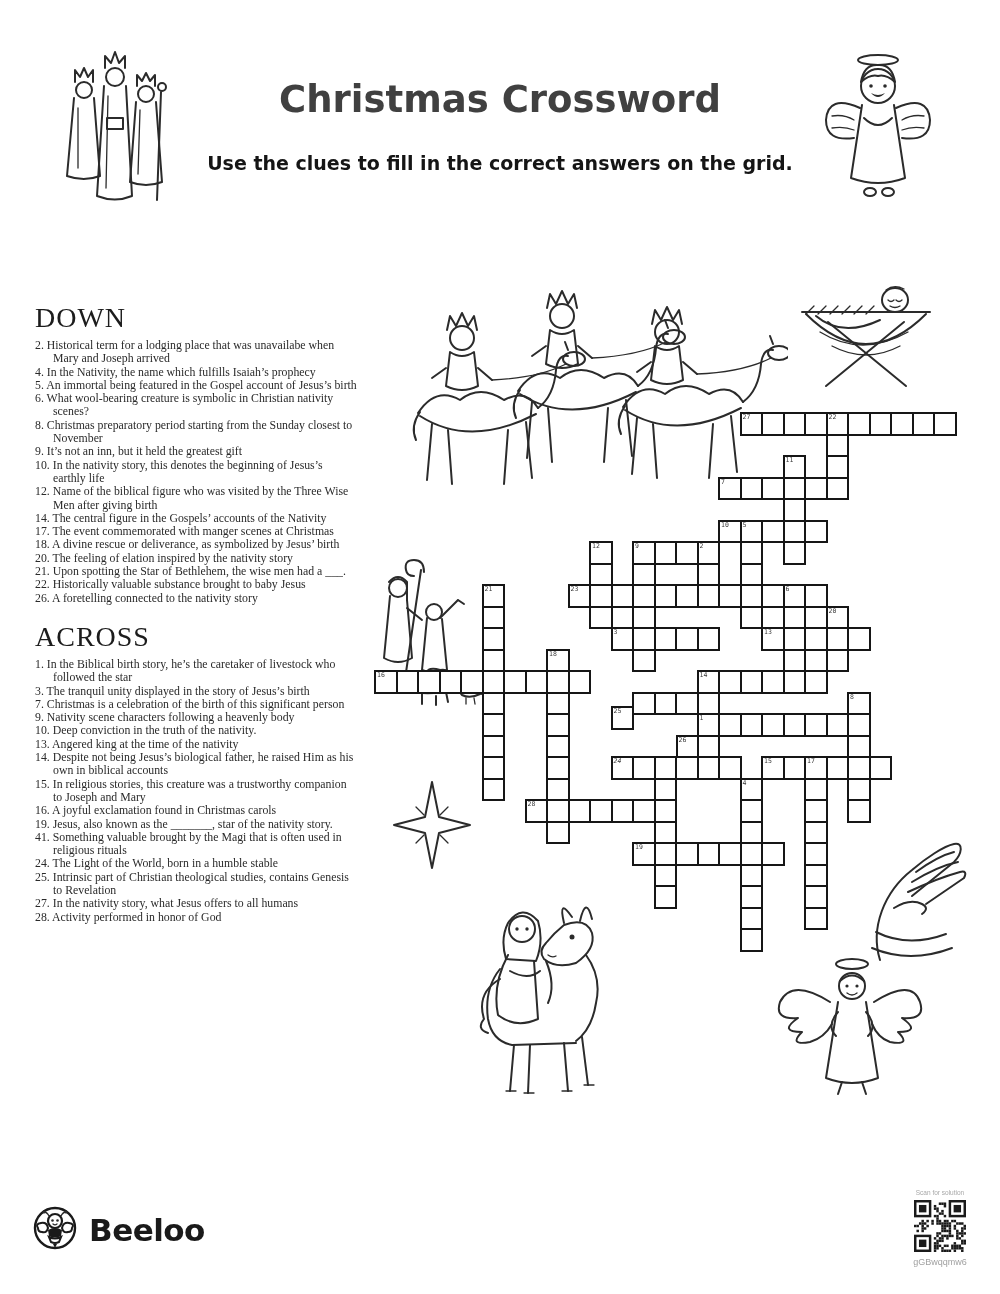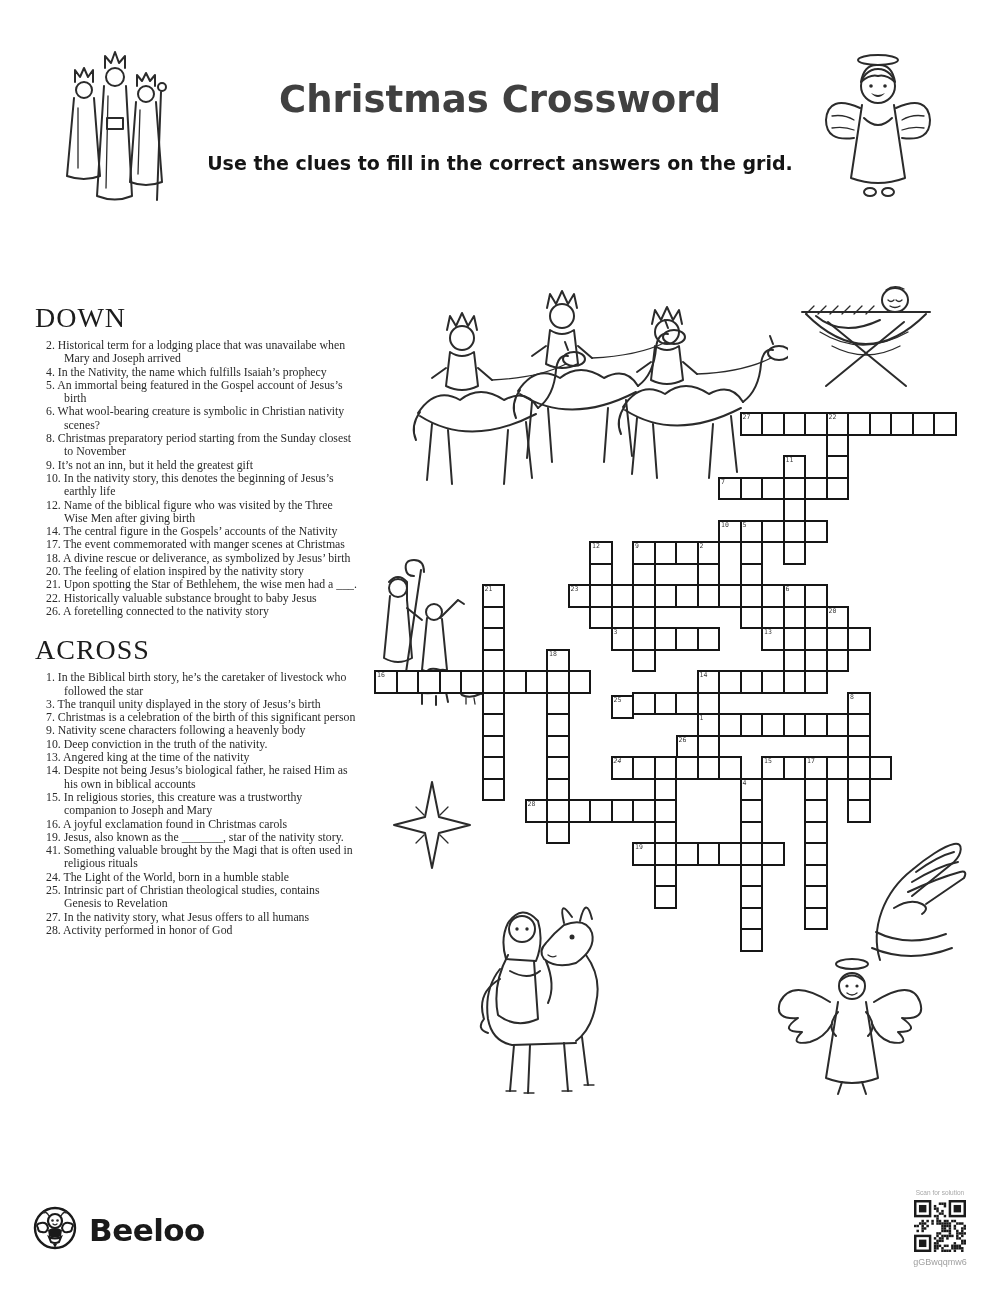--- a/index.html
+++ b/index.html
@@ -7,21 +7,21 @@
         font-family:"Liberation Serif",serif;color:#232323;overflow:hidden;}
   
   #title{position:absolute;left:0;top:78px;width:1000px;text-align:center;
          font-family:"DejaVu Sans",sans-serif;font-weight:700;font-size:37px;letter-spacing:0px;color:#404040;}
   #subtitle{position:absolute;left:0;top:152px;width:1000px;text-align:center;
             font-family:"DejaVu Sans",sans-serif;font-weight:700;font-size:19px;color:#151515;}
   
   #clues{position:absolute;left:35px;top:302px;width:322px;}
   .clue-head{font-family:"Liberation Serif",serif;font-weight:400;font-size:28px;letter-spacing:1px;
              margin:0 0 5px 0;color:#1c1c1c;}
-  .clue-list{margin:0 0 10px 11px;padding:0;list-style:none;}
+  .clue-list{margin:0 0 10px 0;padding:0;list-style:none;}
   .clue{font-size:11.8px;line-height:13.3px;padding-left:18px;text-indent:-18px;color:#2a2a2a;margin:0;}
   .clue .num{display:inline;}
   #across-block{margin-top:16px;}
   
   #grid{position:absolute;left:375px;top:413px;width:582px;height:539px;}
   .cell{position:absolute;box-sizing:border-box;width:23.5px;height:23.5px;
         border:2px solid #161616;background:#fff;}
   .cell .cnum{position:absolute;left:1px;top:0px;font-family:"DejaVu Sans Mono",monospace;
               font-size:6.5px;line-height:7px;color:#3c3c3c;}
   
@@ -401,21 +401,21 @@
       <div class="cell" style="left: 343px; top: 257px;"></div>
       <div class="cell" style="left: 364.5px; top: 257px;"></div>
       <div class="cell" style="left: 386px; top: 257px;"></div>
       <div class="cell" style="left: 429px; top: 257px;"></div>
       <div class="cell" style="left: 321.5px; top: 278.5px;"></div>
       <div class="cell" style="left: 321.5px; top: 300px;">
         <span class="cnum">1</span>
       </div>
       <div class="cell" style="left: 321.5px; top: 321.5px;"></div>
       <div class="cell" style="left: 321.5px; top: 343px;"></div>
-      <div class="cell" style="left: 235.5px; top: 282px;">
+      <div class="cell" style="left: 235.5px; top: 293px;">
         <span class="cnum">25</span>
       </div>
       <div class="cell" style="left: 257px; top: 278.5px;"></div>
       <div class="cell" style="left: 278.5px; top: 278.5px;"></div>
       <div class="cell" style="left: 300px; top: 278.5px;"></div>
       <div class="cell" style="left: 472px; top: 278.5px;">
         <span class="cnum">8</span>
       </div>
       <div class="cell" style="left: 472px; top: 300px;"></div>
       <div class="cell" style="left: 472px; top: 321.5px;"></div>

